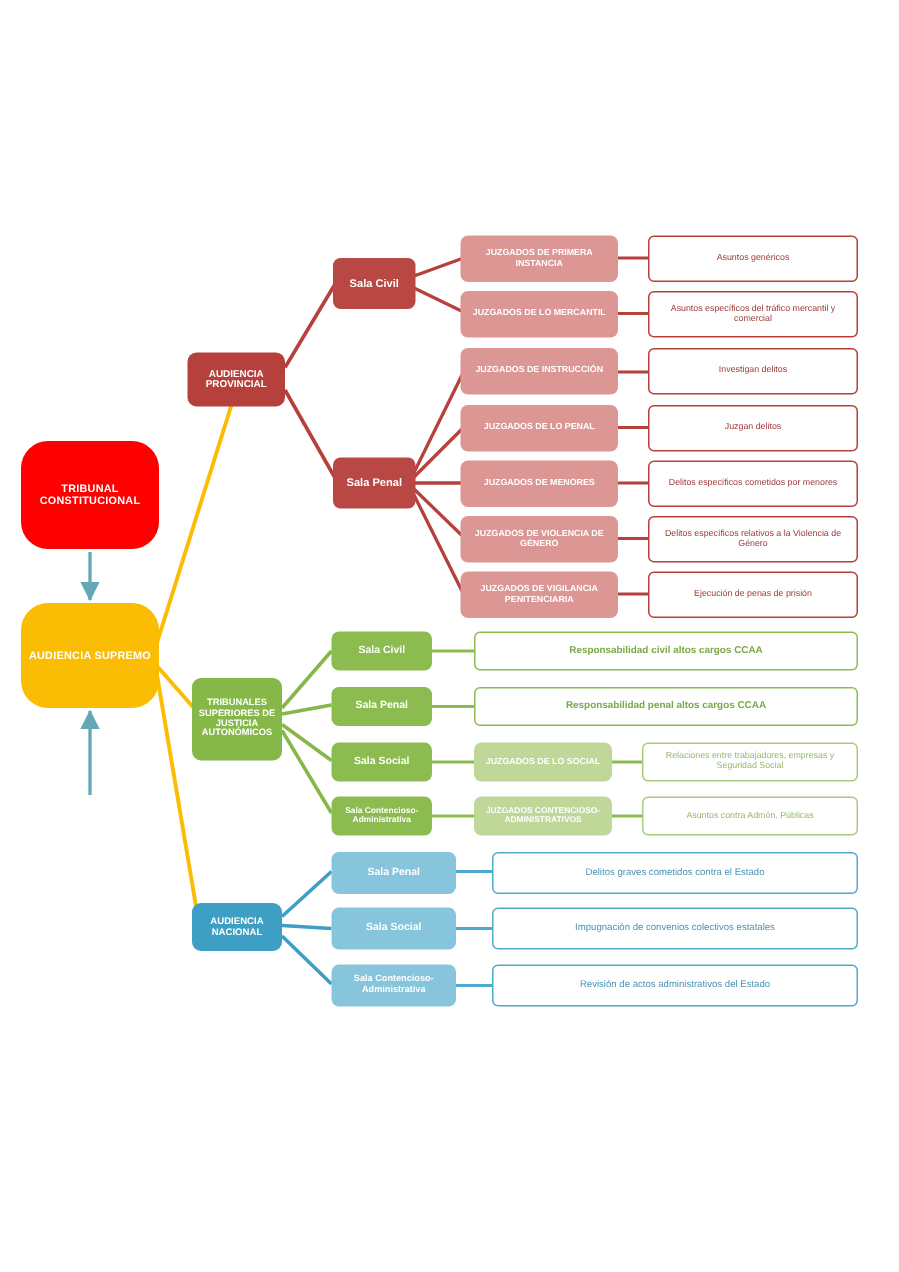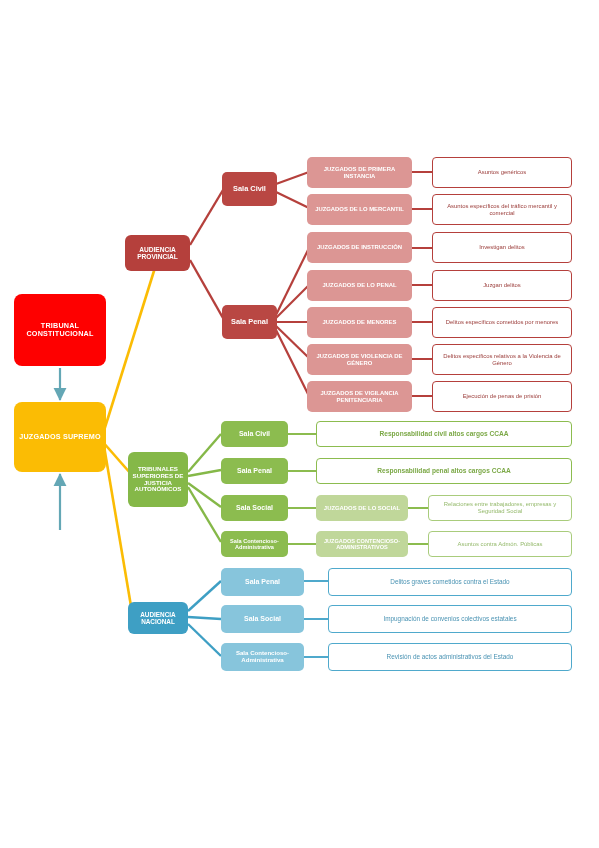--- a/index.html
+++ b/index.html
@@ -38,21 +38,21 @@
     border-radius: 5px;
     padding: 1px 2px;
     overflow: hidden;
   }
 
   
   .organ {
     color: #ffffff;
     font-weight: bold;
     letter-spacing: .2px;
-    border-radius: 8px;
+    border-radius: 18px;
   }
   .organ.red   { background: #FE0000; }
   .organ.amber { background: #FBBC04; }
 
   
   .root {
     color: #ffffff;
     font-weight: bold;
     border-radius: 6px;
   }
@@ -148,21 +148,21 @@
     <path d="M188,617 L221,619" stroke="#3E9FC4" stroke-width="2.4" fill="none"></path>
     <path d="M188,624 L221,656" stroke="#3E9FC4" stroke-width="2.4" fill="none"></path>
 
     <line x1="304" y1="581" x2="328" y2="581" stroke="#4FA9CC" stroke-width="2"></line>
     <line x1="304" y1="619" x2="328" y2="619" stroke="#4FA9CC" stroke-width="2"></line>
     <line x1="304" y1="657" x2="328" y2="657" stroke="#4FA9CC" stroke-width="2"></line>
   </svg>
 
   <div class="node organ red" style="left:14px; top:294px; width:92px; height:72px; font-size:7.2px;">TRIBUNAL CONSTITUCIONAL</div>
 
-  <div class="node organ amber" style="left:14px; top:402px; width:92px; height:70px; font-size:7.2px;">JUZGADOS SUPREMO</div>
+  <div class="node organ amber" style="left:14px; top:402px; width:92px; height:70px; font-size:7.2px;">AUDIENCIA SUPREMO</div>
 
 
   <div class="node root rootRed" style="left:125px; top:235px; width:65px; height:36px; font-size:6.6px;">AUDIENCIA PROVINCIAL</div>
 
   <div class="node sala salaRed" style="left:222px; top:172px; width:55px; height:34px; font-size:7.4px;">Sala Civil</div>
 
   <div class="node sala salaRed" style="left:222px; top:305px; width:55px; height:34px; font-size:7.4px;">Sala Penal</div>
 
   <div class="node juzgado jRed" style="left:307px; top:157px; width:105px; height:31px; font-size:5.9px;">JUZGADOS DE  PRIMERA INSTANCIA</div>
   <div class="node juzgado jRed" style="left:307px; top:194px; width:105px; height:31px; font-size:5.9px;">JUZGADOS DE LO MERCANTIL</div>

